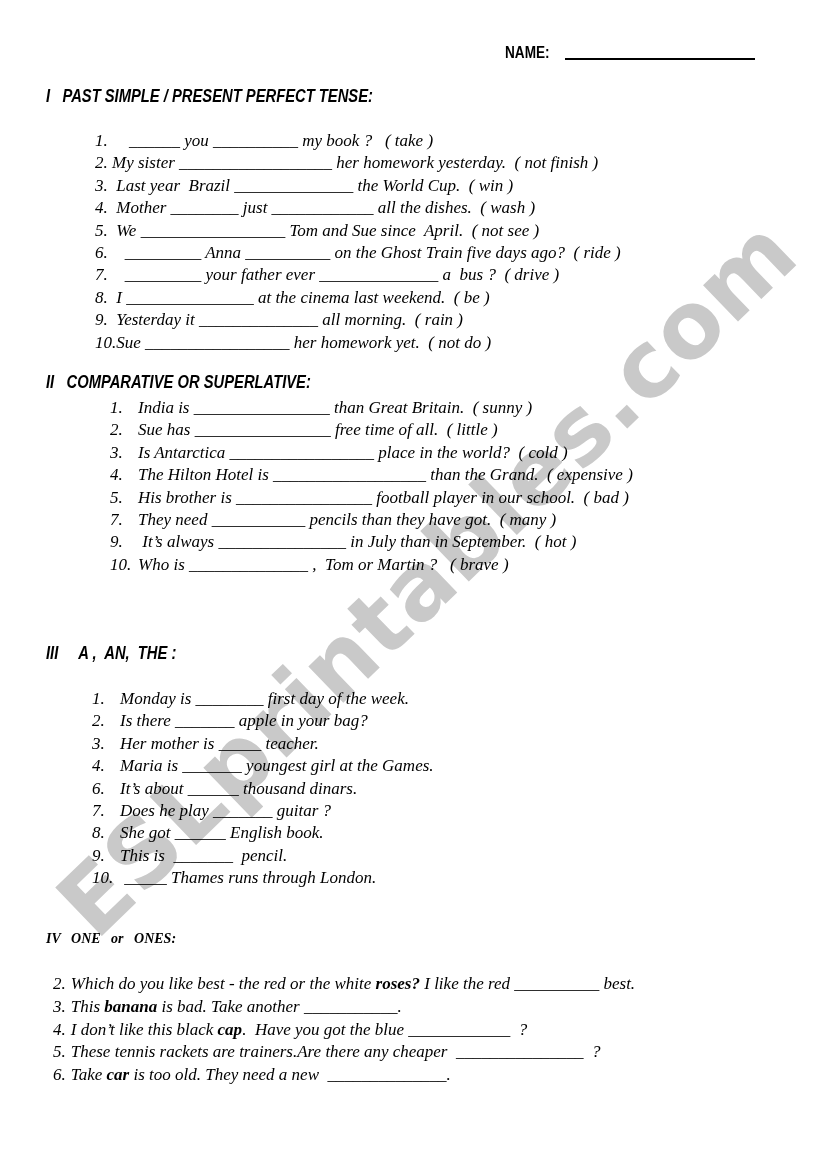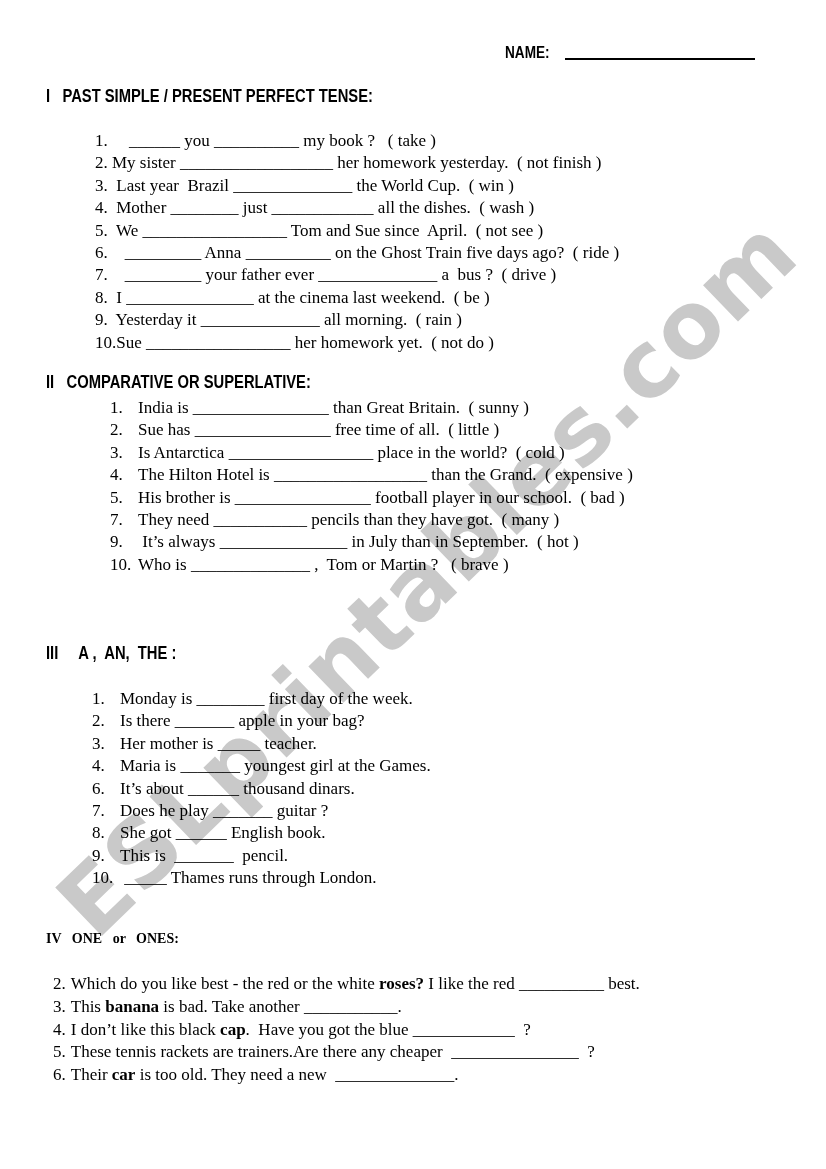--- a/index.html
+++ b/index.html
@@ -34,21 +34,21 @@
   .name-label{
     font-family:"Liberation Sans", sans-serif;
     font-weight:bold;font-size:16px;
     transform:scaleX(0.85);transform-origin:left bottom;
     letter-spacing:0px;
   }
   .name-line{
     display:inline-block;width:190px;height:14px;
     border-bottom:2px solid #000;
   }
-  .ws-section{position:absolute;left:0;width:734px;z-index:1;}
+  .ws-section{position:absolute;left:0;width:734px;z-index:1;font-style:italic;}
   .s1{top:86px}
   .s2{top:372px}
   .s3{top:643px}
   .s4{top:929px}
   .heading{
     margin:0 0 0 46px;
     font-family:"Liberation Sans", sans-serif;
     font-weight:bold;
     font-size:18px;
     line-height:20px;
@@ -134,17 +134,17 @@
           <li><span class="num">10.</span><span class="text"><span> _____ Thames runs through London.</span></span></li>
         </ol>
       </section>
       <section class="ws-section s4">
         <h2 class="heading">IV   ONE   or   ONES:</h2>
         <ol class="items">
           <li><span class="num">2.</span><span class="text"><span>Which do you like best - the red or the white </span><b>roses?</b><span> I like the red __________ best.</span></span></li>
           <li><span class="num">3.</span><span class="text"><span>This </span><b>banana</b><span> is bad. Take another ___________.</span></span></li>
           <li><span class="num">4.</span><span class="text"><span>I don’t like this black </span><b>cap</b><span>.  Have you got the blue ____________  ?</span></span></li>
           <li><span class="num">5.</span><span class="text"><span>These tennis rackets are trainers.Are there any cheaper  _______________  ?</span></span></li>
-          <li><span class="num">6.</span><span class="text"><span>Their </span><b>car</b><span> is too old. They need a new  ______________.</span></span></li>
+          <li><span class="num">6.</span><span class="text"><span>Take </span><b>car</b><span> is too old. They need a new  ______________.</span></span></li>
         </ol>
       </section>
     </div>
 </div>
 
 </body></html>

